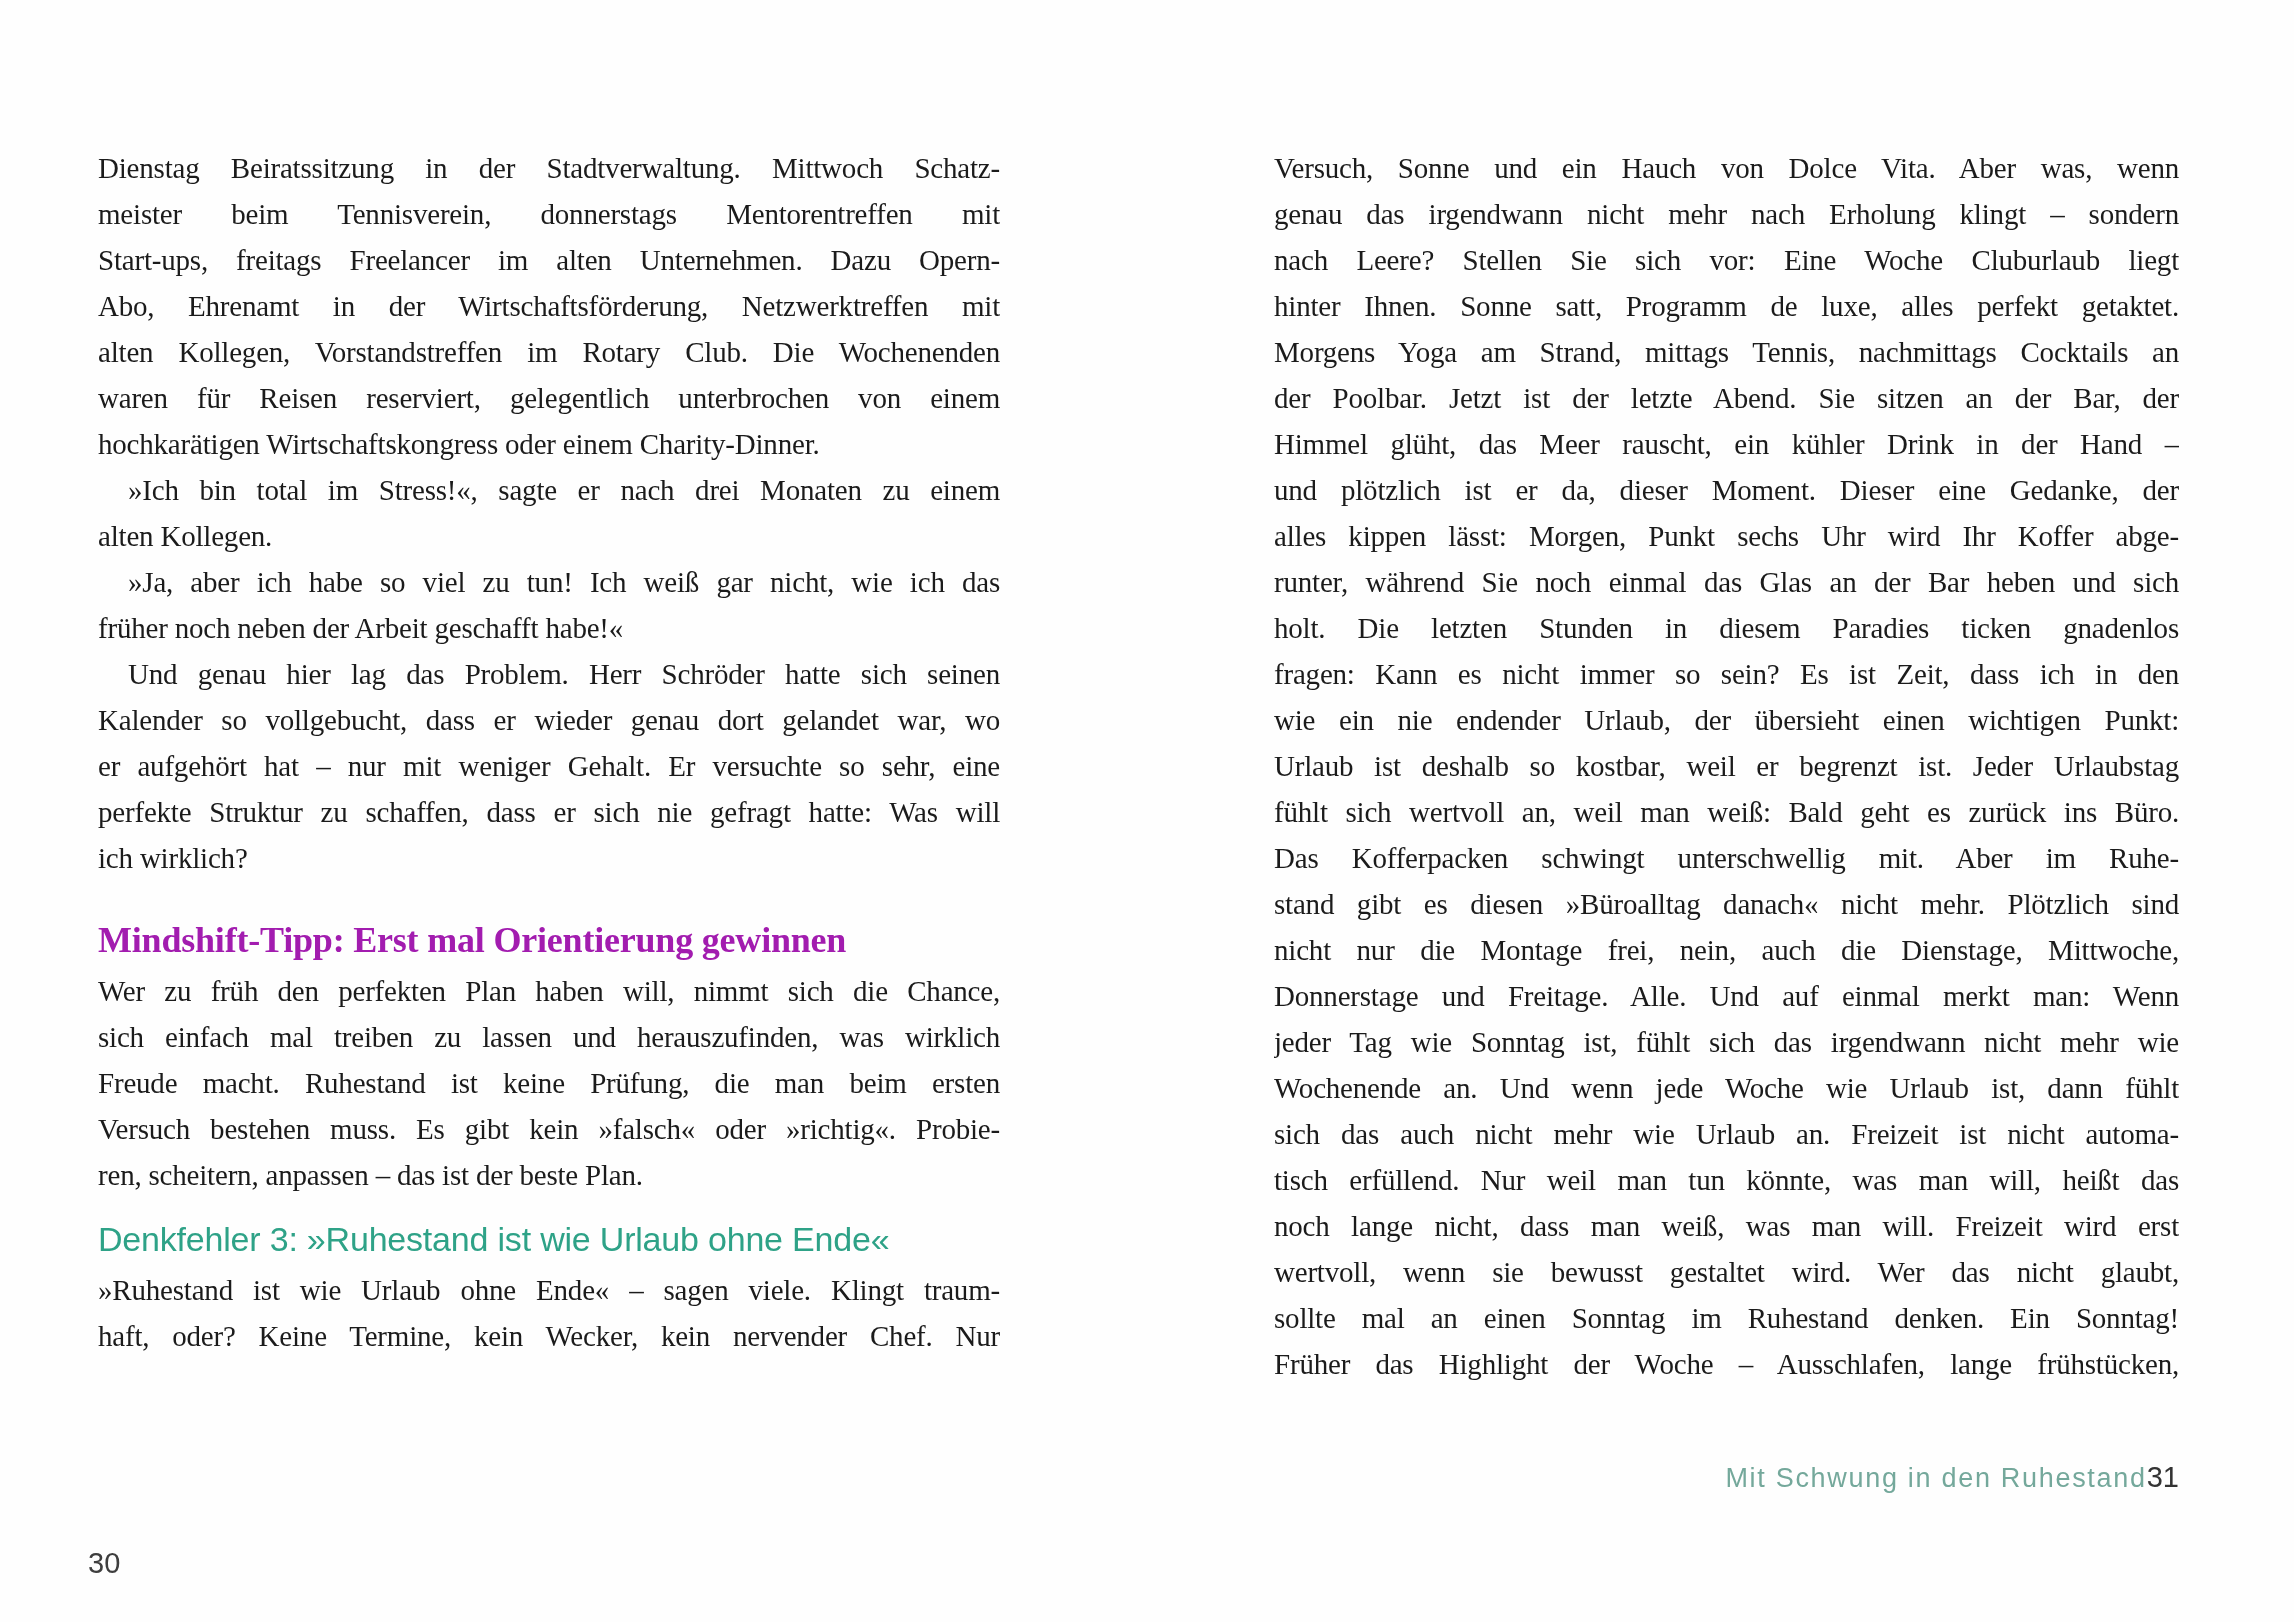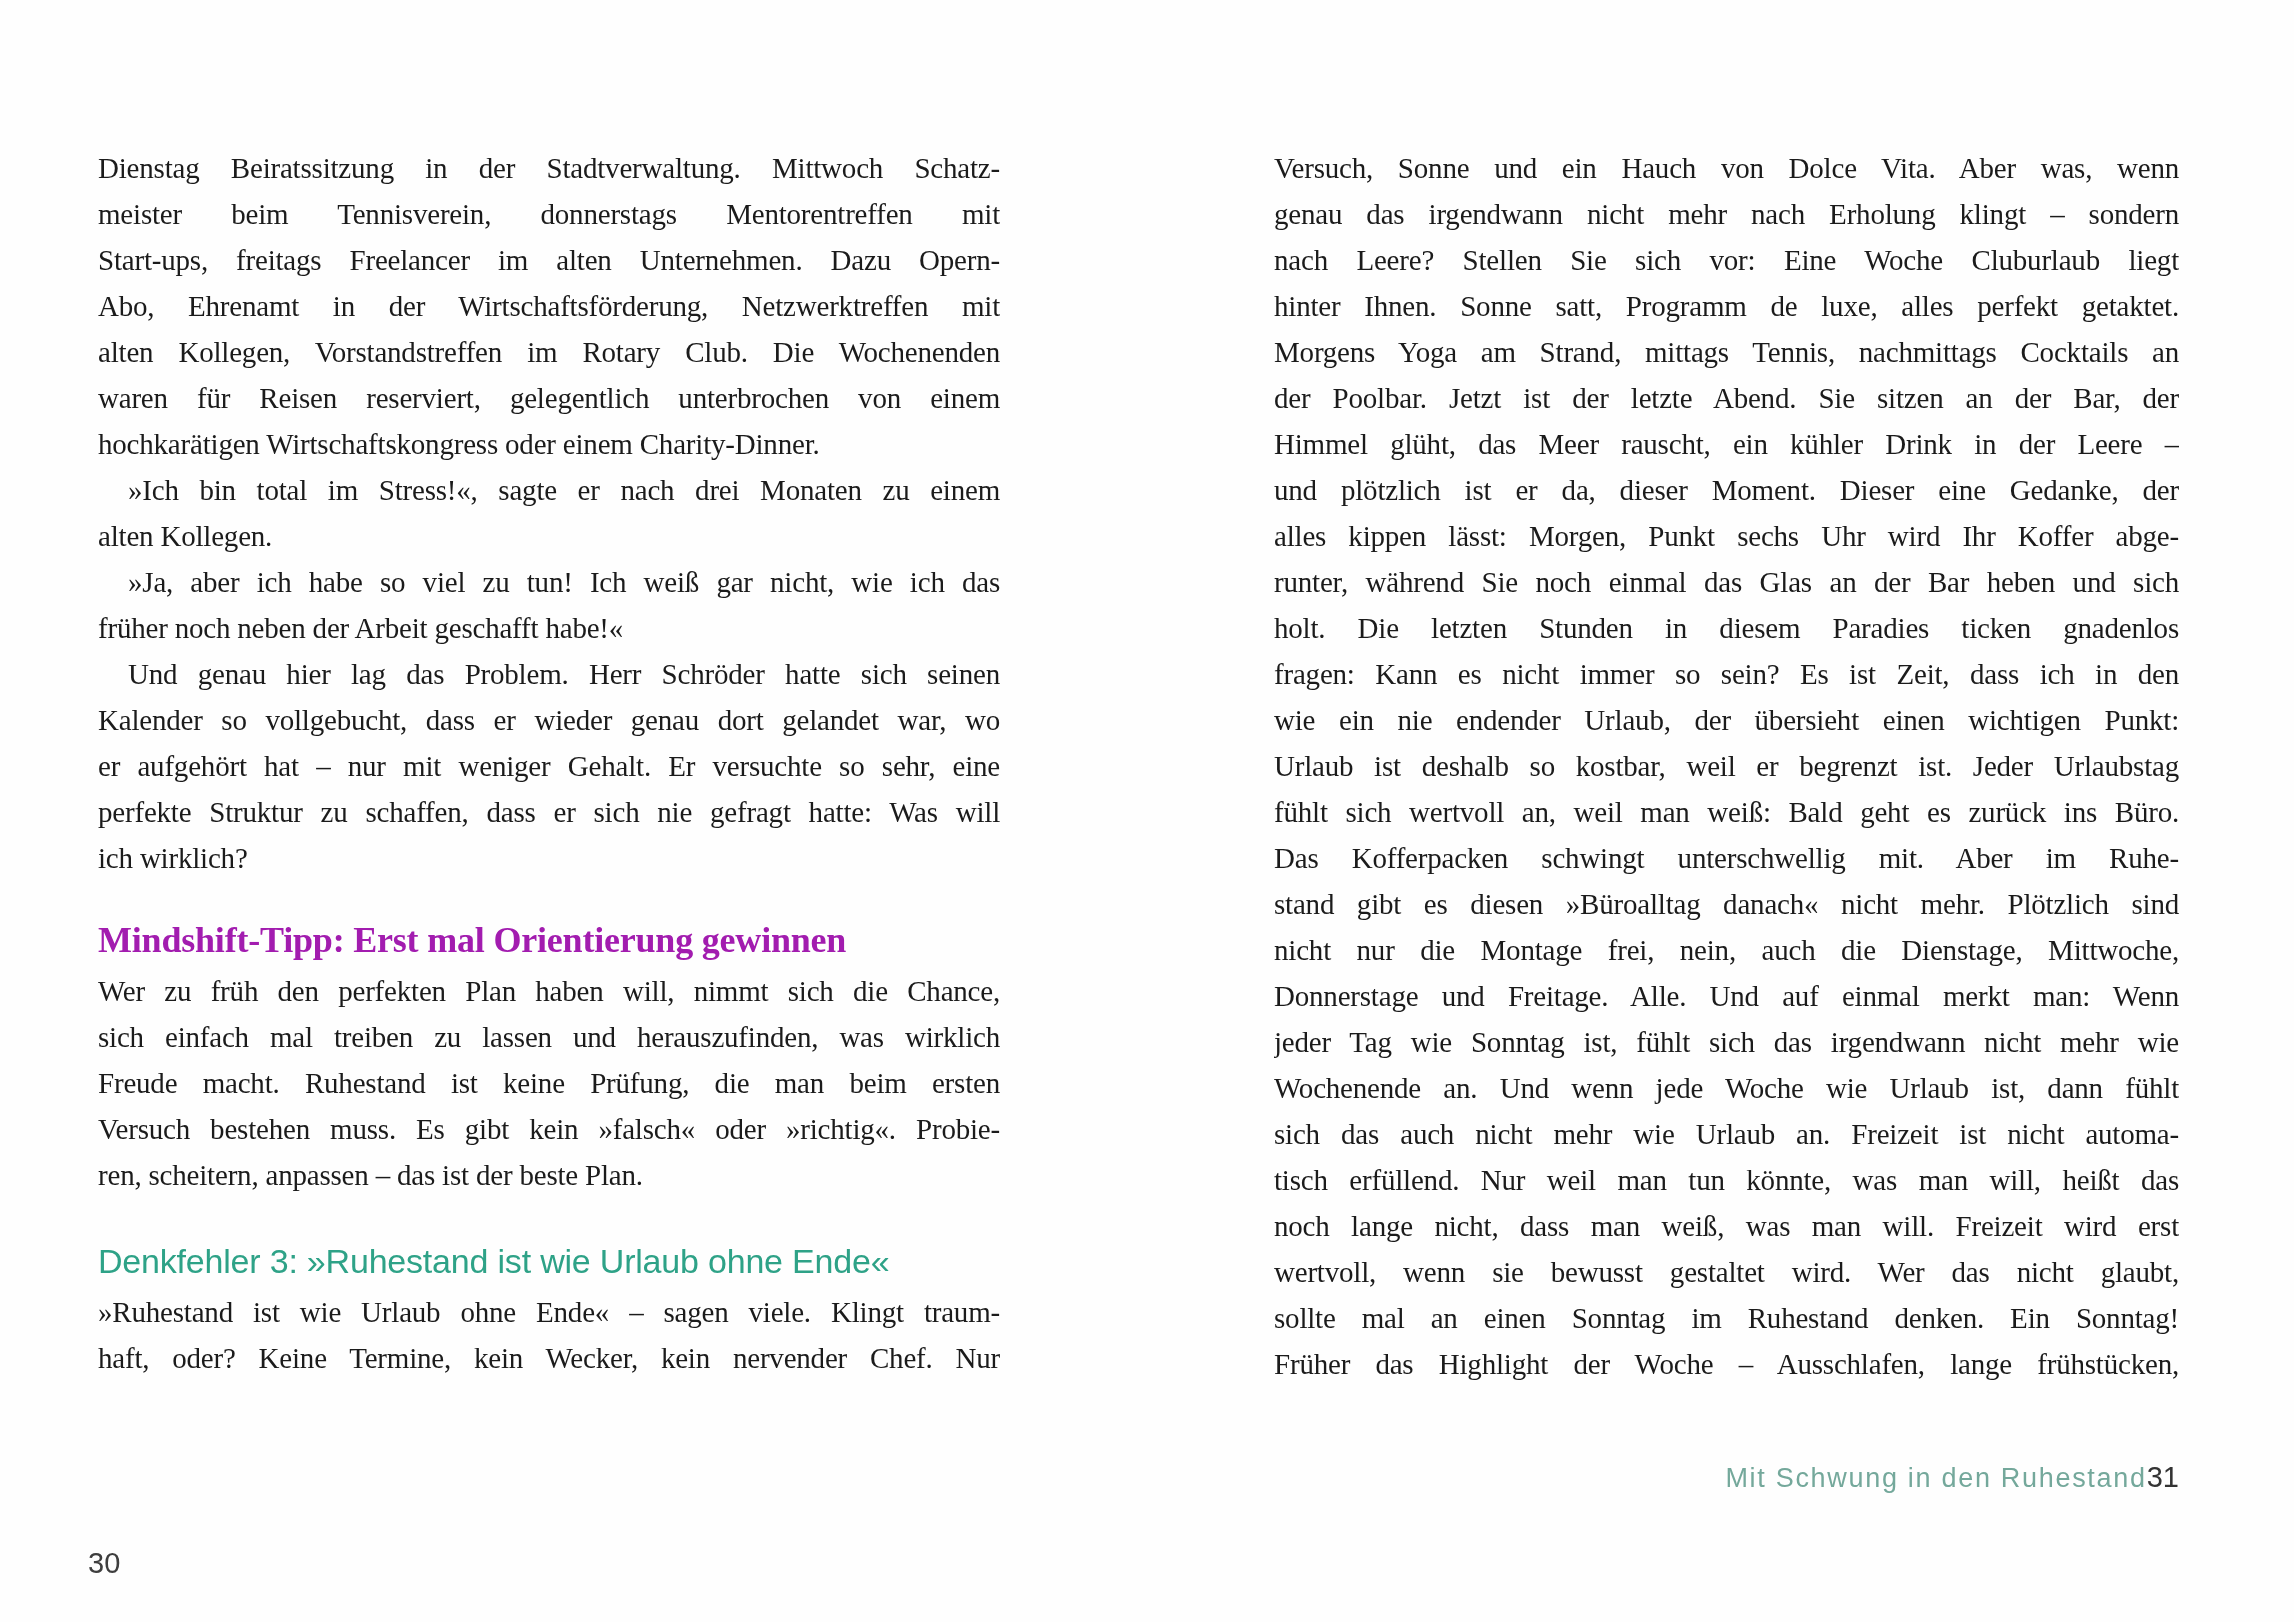--- a/index.html
+++ b/index.html
@@ -42,21 +42,21 @@
     color: #a21caf;
     margin-top: 36px;
     margin-bottom: 4.8px;
   }
   .heading-sans {
     font-family: "Liberation Sans", sans-serif;
     font-weight: 500;
     font-size: 34px;
     line-height: 50px;
     color: #2ea287;
-    margin-top: 38px;
+    margin-top: 16px;
     margin-bottom: 2.9px;
   }
 
   .folio-left {
     position: absolute;
     left: 88px; top: 1547px;
     font-family: "Liberation Sans", sans-serif;
     font-size: 29px;
     color: #3e3e3e;
   }
@@ -123,21 +123,21 @@
     </div>
 
   <div class="text-col col-right">
       <div class="para">
         <div class="line">Versuch, Sonne und ein Hauch von Dolce Vita. Aber was, wenn</div>
         <div class="line">genau das irgendwann nicht mehr nach Erholung klingt – sondern</div>
         <div class="line">nach Leere? Stellen Sie sich vor: Eine Woche Cluburlaub liegt</div>
         <div class="line">hinter Ihnen. Sonne satt, Programm de luxe, alles perfekt getaktet.</div>
         <div class="line">Morgens Yoga am Strand, mittags Tennis, nachmittags Cocktails an</div>
         <div class="line">der Poolbar. Jetzt ist der letzte Abend. Sie sitzen an der Bar, der</div>
-        <div class="line">Himmel glüht, das Meer rauscht, ein kühler Drink in der Leere –</div>
+        <div class="line">Himmel glüht, das Meer rauscht, ein kühler Drink in der Hand –</div>
         <div class="line">und plötzlich ist er da, dieser Moment. Dieser eine Gedanke, der</div>
         <div class="line">alles kippen lässt: Morgen, Punkt sechs Uhr wird Ihr Koffer abge-</div>
         <div class="line">runter, während Sie noch einmal das Glas an der Bar heben und sich</div>
         <div class="line">holt. Die letzten Stunden in diesem Paradies ticken gnadenlos</div>
         <div class="line">fragen: Kann es nicht immer so sein? Es ist Zeit, dass ich in den</div>
         <div class="line">wie ein nie endender Urlaub, der übersieht einen wichtigen Punkt:</div>
         <div class="line">Urlaub ist deshalb so kostbar, weil er begrenzt ist. Jeder Urlaubstag</div>
         <div class="line">fühlt sich wertvoll an, weil man weiß: Bald geht es zurück ins Büro.</div>
         <div class="line">Das Kofferpacken schwingt unterschwellig mit. Aber im Ruhe-</div>
         <div class="line">stand gibt es diesen »Büroalltag danach« nicht mehr. Plötzlich sind</div>

